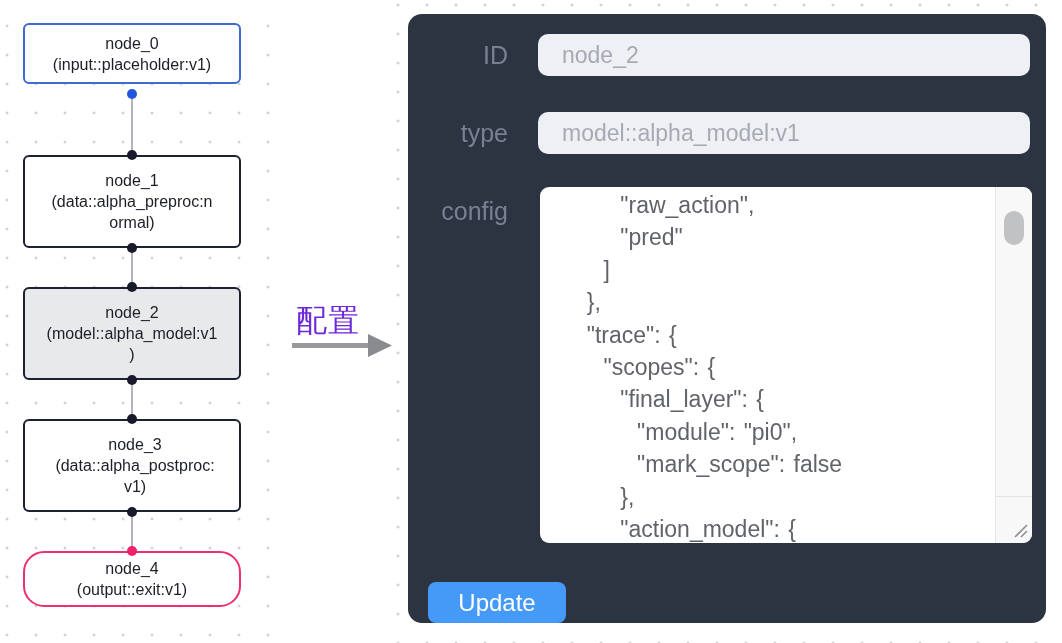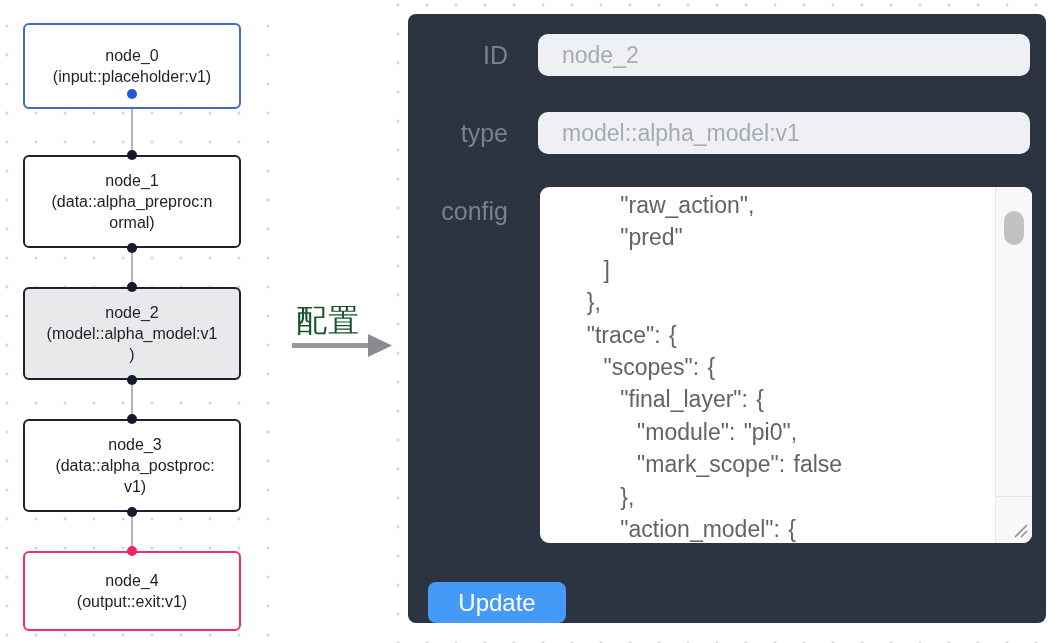--- a/index.html
+++ b/index.html
@@ -30,47 +30,47 @@
     position: absolute; left: 23px; width: 218px;
     background: #ffffff;
     border: 2px solid #1c2030;
     border-radius: 6px;
     display: flex; align-items: center; justify-content: center;
     text-align: center;
     font-size: 16px; line-height: 21px; color: #1d1f28;
     white-space: pre-line;
     cursor: pointer;
   }
-  .node-input  { top: 23px;  height: 86px; border-color: #3f6bd0; }
+  .node-input  { top: 23px;  height: 61px; border-color: #3f6bd0; }
   .node-1      { top: 155px; height: 93px; }
   .node-selected { top: 287px; height: 93px; background: #e8e9eb; border-width: 2.5px; }
   .node-3      { top: 419px; height: 93px; padding-left: 6px; }
-  .node-output { top: 551px; height: 80px; border-color: #ee2f6d; }
+  .node-output { top: 551px; height: 56px; border-color: #ee2f6d; border-radius: 21px; }
 
   .edge {
     position: absolute; left: 131px; width: 2px; background: #b4b5bb;
   }
   .handle {
     position: absolute; left: 127px; width: 10px; height: 10px;
     border-radius: 50%; background: #171a2b; cursor: crosshair;
   }
   .handle-blue { background: #2256dd; }
   .handle-pink { background: #f1206b; }
 
   
   .annot-label {
     position: absolute; left: 296px; top: 300px;
-    font-size: 31px; color: #14532d; letter-spacing: 1px;
+    font-size: 31px; color: #6d28d9; letter-spacing: 1px;
   }
   .annot-arrow { position: absolute; left: 292px; top: 333px; }
 
   
   .panel {
     position: absolute; left: 16px; top: 14px; width: 638px; height: 609px;
-    background: #2c3442; border-radius: 8px;
+    background: #2c3442; border-radius: 14px;
   }
   .field-label {
     position: absolute; left: 0; width: 100px;
     text-align: right; color: #78818f; font-size: 25px;
   }
   .lbl-id     { top: 20px;  height: 42px; line-height: 42px; }
   .lbl-type   { top: 98px;  height: 42px; line-height: 42px; }
   .lbl-config { top: 182px; height: 30px; line-height: 30px; }
 
   .text-input {

